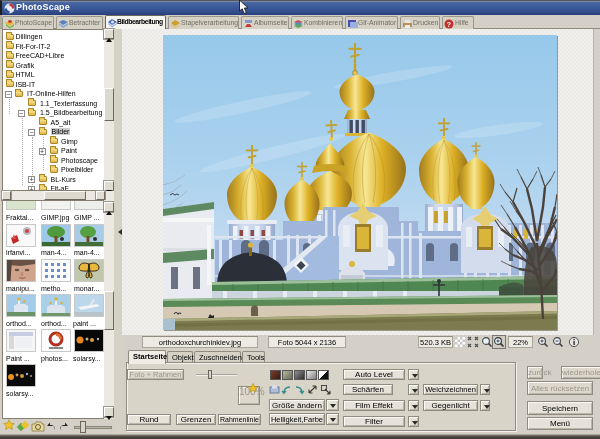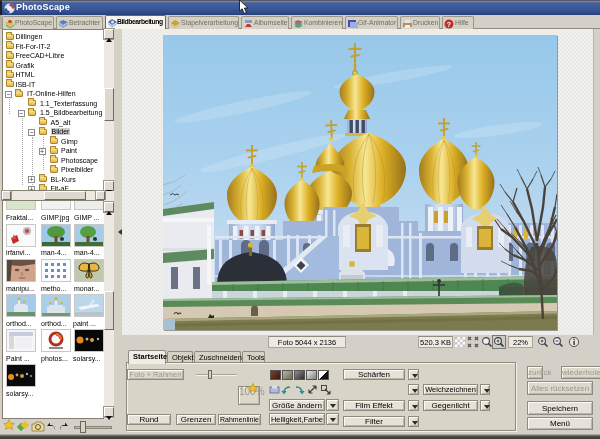--- a/index.html
+++ b/index.html
@@ -569,20 +569,21 @@
 <path d="M11 279 q2 -3 4 0 q2 -2 3 0" stroke="#33373d" stroke-width="1.1" fill="none"></path>
 
 <g stroke="#4a423a" fill="none">
 <path d="M380 284 L378 248 L374 208 M378 252 L366 218 L352 192 M374 214 L361 187 L350 167 M376 217 L387 192 L392 172 M377 230 L390 210 L394 197 M374 206 L369 174 L364 154 M374 206 L380 172 L382 152 M366 220 L349 202 L338 194 M378 257 L391 242 L394 234 M376 222 L384 202 L394 184 M375 235 L362 225 L350 220 M377 242 L368 236 L356 234" stroke-width="2.4"></path>
 <path d="M364 154 L358 142 M364 154 L370 144 M350 167 L342 157 M350 167 L354 153 M382 152 L378 140 M382 152 L388 144 M392 172 L394 159 M338 194 L332 185 M352 192 L344 179 M394 197 L388 183 M349 202 L341 192 M361 187 L353 176 M366 217 L356 206 M387 192 L393 180 M390 210 L394 202 M350 220 L342 214 M356 234 L346 230 M362 225 L354 216" stroke-width="1.2"></path>
 <path d="M358 142 L354 134 M370 144 L374 136 M342 157 L337 149 M378 140 L375 132 M388 144 L392 136 M344 179 L338 170 M353 176 L347 166 M342 214 L336 208 M346 230 L338 226 M354 216 L347 208 M356 206 L348 198 M341 192 L334 184" stroke-width="0.8"></path>
 </g>
 </svg>
 </div>
 <div class="abs" id="infobar">
+<div class="ibox" style="left:20px;width:116px">orthodoxchurchinkiev.jpg</div>
 <div class="ibox" style="left:146px;width:78px">Foto 5044 x 2136</div>
 <div class="ibox" style="left:296px;width:35px">520.3 KB</div>
 <svg class="iicon" style="left:332px" width="12" height="12" viewBox="0 0 12 12">
       <rect x="1" y="1" width="10" height="10" fill="#fff"></rect>
       <g fill="#c8c8c8">
         <rect x="1" y="1" width="2.5" height="2.5"></rect>
         <rect x="6" y="1" width="2.5" height="2.5"></rect>
         <rect x="3.5" y="3.5" width="2.5" height="2.5"></rect>
         <rect x="8.5" y="3.5" width="2.5" height="2.5"></rect>
         <rect x="1" y="6" width="2.5" height="2.5"></rect>
@@ -665,21 +666,21 @@
         <rect x="0.5" y="0.5" width="5" height="5" fill="none" stroke="#3a3a3a" stroke-width="0.9"></rect>
         <path d="M4 4 L9 9 M9 9 L9 5.8 M9 9 L5.8 9" stroke="#3a3a3a" stroke-width="1.1" fill="none"></path>
       </g>
 </svg>
 <div class="btn" style="left:147px;top:50px;width:56px;height:12px;line-height:11px">Größe ändern</div>
 <div class="drop" style="left:204px;top:50px;width:13px;height:12px"></div>
 <div class="btn" style="left:147px;top:64px;width:56px;height:12px;line-height:11px;font-size:7.5px">Helligkeit,Farbe</div>
 <div class="drop" style="left:204px;top:64px;width:13px;height:12px"></div>
 <div class="btn" style="left:221px;top:20px;width:62px;height:11px;line-height:10px">Auto Level</div>
 <div class="drop" style="left:286px;top:20px;width:11px;height:11px"></div>
-<div class="btn" style="left:221px;top:20px;width:62px;height:11px;line-height:10px">Schärfen</div>
+<div class="btn" style="left:221px;top:35px;width:50px;height:11px;line-height:10px">Schärfen</div>
 <div class="drop" style="left:286px;top:35px;width:11px;height:11px"></div>
 <div class="btn" style="left:221px;top:51px;width:62px;height:11px;line-height:10px">Film Effekt</div>
 <div class="drop" style="left:286px;top:51px;width:11px;height:11px"></div>
 <div class="btn" style="left:221px;top:67px;width:62px;height:11px;line-height:10px">Filter</div>
 <div class="drop" style="left:286px;top:67px;width:11px;height:11px"></div>
 <div class="btn" style="left:301px;top:35px;width:55px;height:11px;line-height:10px;font-size:7.5px">Weichzeichnen</div>
 <div class="drop" style="left:358px;top:35px;width:10px;height:11px"></div>
 <div class="btn" style="left:301px;top:51px;width:55px;height:11px;line-height:10px">Gegenlicht</div>
 <div class="drop" style="left:358px;top:51px;width:10px;height:11px"></div>
 <div class="btn dis" style="left:405px;top:17px;width:16px;height:13px;line-height:12px">zurück</div>

